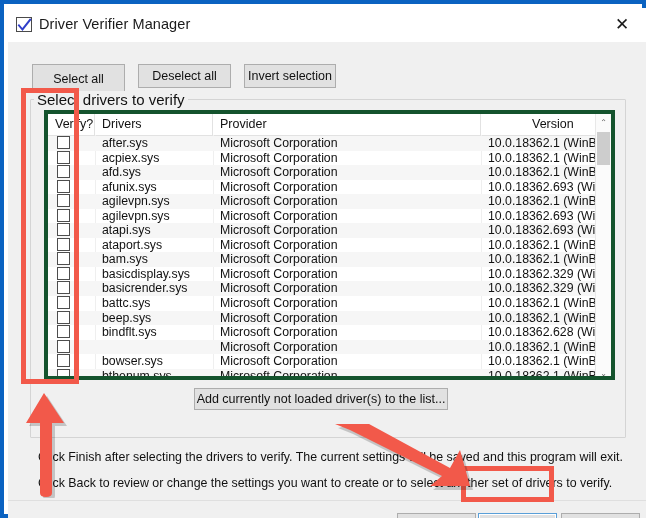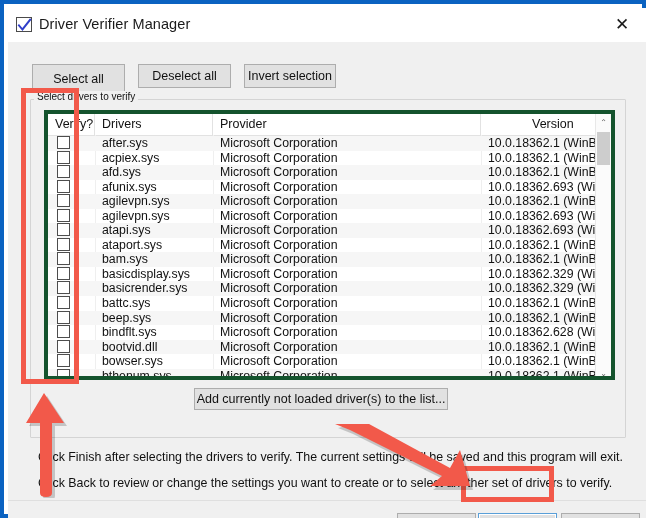--- a/index.html
+++ b/index.html
@@ -95,21 +95,21 @@
     font-family: "Liberation Sans", sans-serif;
   }
   #btn-select-all   { left: 24px;  top: 22px; width: 93px;  height: 29px; }
   #btn-deselect-all { left: 130px; top: 22px; width: 93px;  height: 24px; }
   #btn-invert       { left: 236px; top: 22px; width: 92px; height: 24px; }
 
   
   .group-label {
     position: absolute;
     left: 26px; top: 49px;
-    font-size: 10px;
+    font-size: 15px;
     color: #111;
     background: #f0f0f0;
     padding: 0 3px;
     z-index: 3;
     white-space: nowrap;
   }
   .group-box {
     position: absolute;
     left: 22px; top: 57px;
     width: 596px; height: 339px;
@@ -431,21 +431,20 @@
                   <span class="chk"></span>
                 </div>
                 <div class="cell c-driver">bindflt.sys</div>
                 <div class="cell c-prov">Microsoft Corporation</div>
                 <div class="cell c-ver">10.0.18362.628 (WinB...</div>
               </div>
               <div class="row alt">
                 <div class="cell c-check">
                   <span class="chk"></span>
                 </div>
-                <div class="cell c-driver">bootvid.dll</div>
                 <div class="cell c-prov">Microsoft Corporation</div>
                 <div class="cell c-ver">10.0.18362.1 (WinBuil...</div>
               </div>
               <div class="row">
                 <div class="cell c-check">
                   <span class="chk"></span>
                 </div>
                 <div class="cell c-driver">bowser.sys</div>
                 <div class="cell c-prov">Microsoft Corporation</div>
                 <div class="cell c-ver">10.0.18362.1 (WinBuil...</div>

